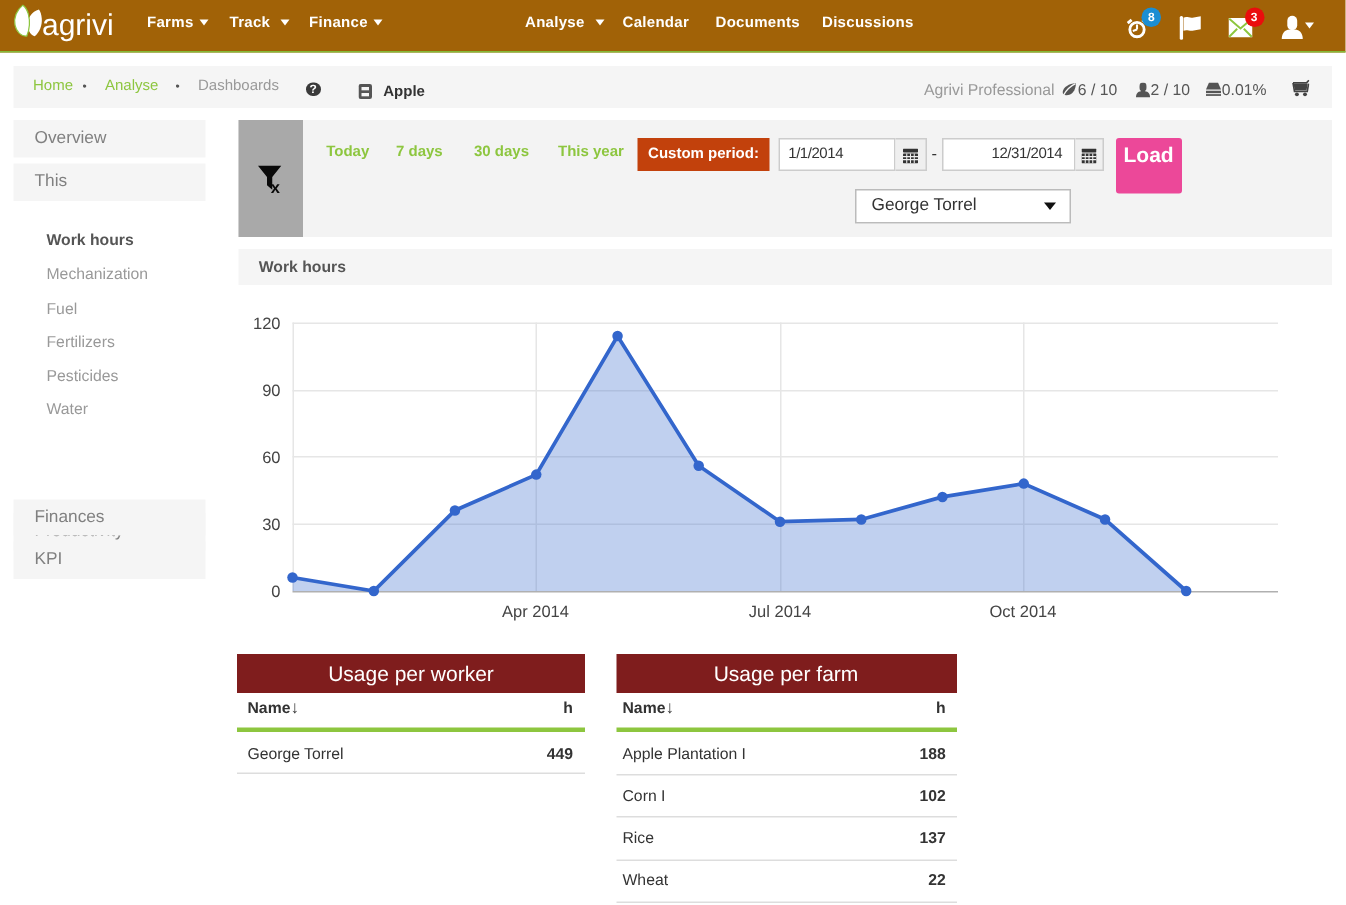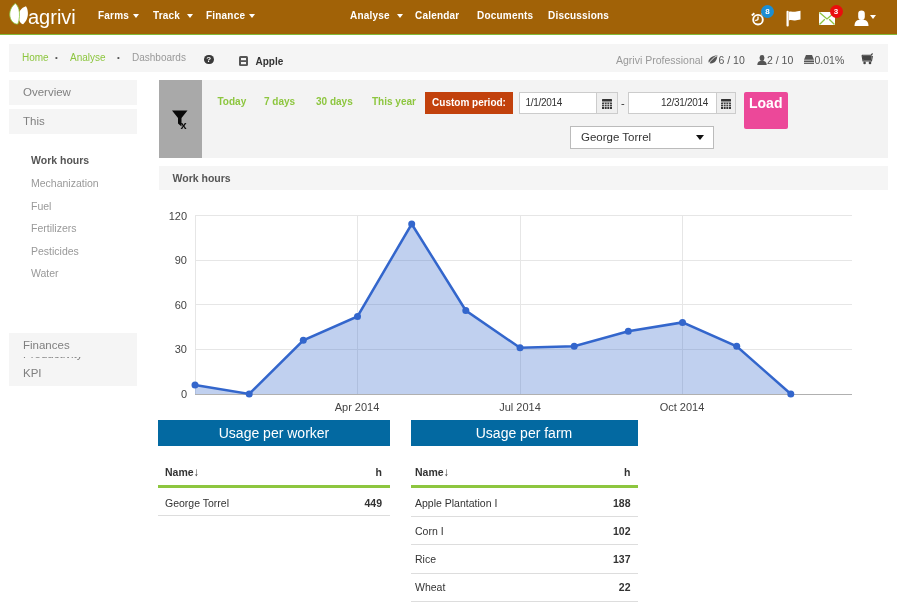--- a/index.html
+++ b/index.html
@@ -24,21 +24,21 @@
   #filter { position:absolute; left:159px; top:80px; width:729px; height:78px; background:#f3f3f3; }
   #funnel { position:absolute; left:0; top:0; width:43px; height:78px; background:#a9a9a9; }
   .flink { position:absolute; top:0; height:44px; line-height:44px; color:#8dc63f; font-size:10px; font-weight:bold; }
   .inputbox { position:absolute; top:12px; height:22px; background:#fff; border:1px solid #ccc; font-size:10px; color:#333; line-height:20px; padding-left:6px; letter-spacing:-0.3px; }
   .addon { position:absolute; top:12px; height:22px; border:1px solid #ccc; border-left:none; background:#efefef; }
   .select { position:absolute; top:46px; height:23px; background:#fff; border:1px solid #bbb; font-size:11.5px; color:#333; line-height:21px; padding-left:10px; }
   .selcaret { position:absolute; right:9px; top:8px; width:0; height:0; border-left:4px solid transparent; border-right:4px solid transparent; border-top:5.5px solid #111; }
   
   #whbar { position:absolute; left:159px; top:166px; width:729px; height:24px; background:#f5f5f5; color:#555; font-size:10.5px; font-weight:bold; line-height:24px; padding-left:13.5px; }
   
-  .tblhead { position:absolute; top:420px; height:26px; background:#0369a1; color:#fff; font-size:14px; text-align:center; line-height:26px; }
+  .tblhead { position:absolute; top:436px; height:26px; background:#7f1d1d; color:#fff; font-size:14px; text-align:center; line-height:26px; }
   .th { position:absolute; top:466px; font-size:10.5px; font-weight:bold; color:#333; }
   .td { position:absolute; font-size:10.5px; color:#333; }
   .num { font-weight:bold; text-align:right; }
   .greenline { position:absolute; top:485px; height:2.5px; background:#8dc63f; }
   .rowline { position:absolute; height:1px; background:#ddd; }
 </style>
 </head>
 <body>
 
 <div id="nav">

